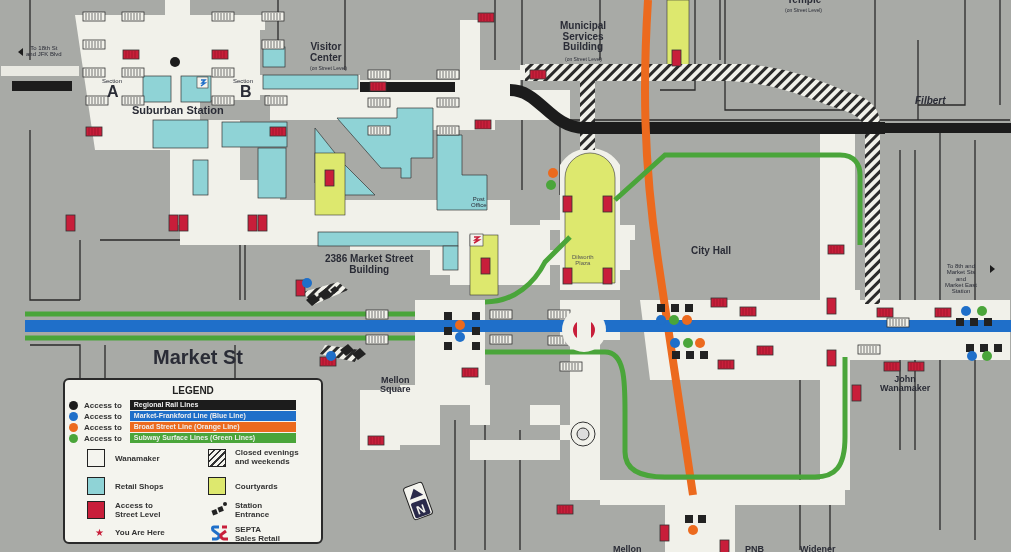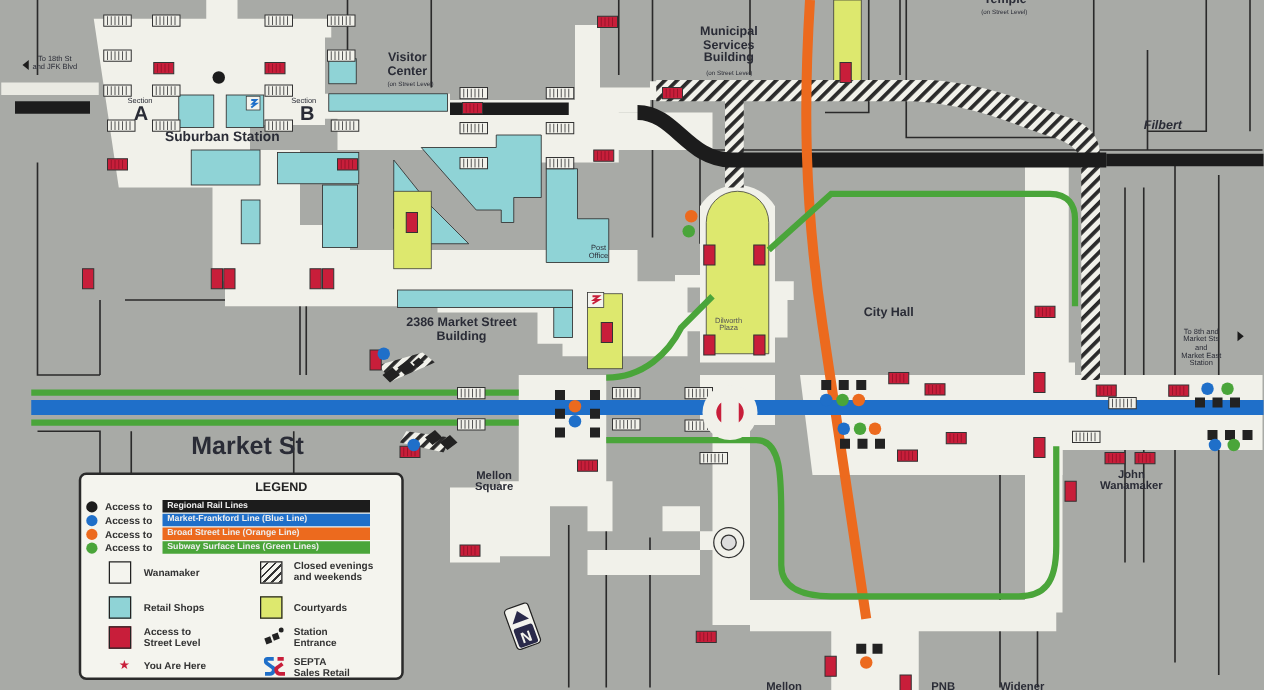--- a/index.html
+++ b/index.html
@@ -1,20 +1,20 @@
 <!DOCTYPE html>
 <html><head>
 <meta charset="utf-8">
 <style>
   html,body{margin:0;padding:0;}
   body{width:1011px;height:552px;overflow:hidden;background:#a8aaa6;font-family:"Liberation Sans",sans-serif;}
   #map{position:absolute;left:0;top:0;width:1011px;height:552px;}
   .lbl{position:absolute;color:#2a2c36;font-weight:bold;text-align:center;line-height:1.05;white-space:nowrap;}
   .legend{position:absolute;left:63px;top:378px;width:260px;height:166px;background:#f4f4ee;border:2px solid #2a2a2a;border-radius:6px;box-sizing:border-box;}
-  .legend-title{position:absolute;left:0;width:100%;top:5px;text-align:center;font-size:10px;font-weight:bold;color:#222;margin-left:32px;}
+  .legend-title{position:absolute;left:0;width:100%;top:5px;text-align:center;font-size:10px;font-weight:bold;color:#222;}
   .lrow{position:absolute;left:4px;height:10px;display:flex;align-items:center;font-size:8px;font-weight:bold;color:#333;}
   .ldot{width:9px;height:9px;border-radius:50%;margin-right:6px;}
   .lbar{width:166px;height:10px;margin-left:8px;color:#eee;font-size:7px;line-height:10px;padding-left:4px;box-sizing:border-box;font-weight:bold;}
   .lbox{position:absolute;width:18px;height:18px;border:1.5px solid #222;box-sizing:border-box;}
   .ltext{position:absolute;font-size:8px;font-weight:bold;color:#333;line-height:1.1;}
   .north{position:absolute;left:407px;top:483px;width:22px;height:36px;transform:rotate(-20deg);}
 </style>
 </head>
 <body>
 

